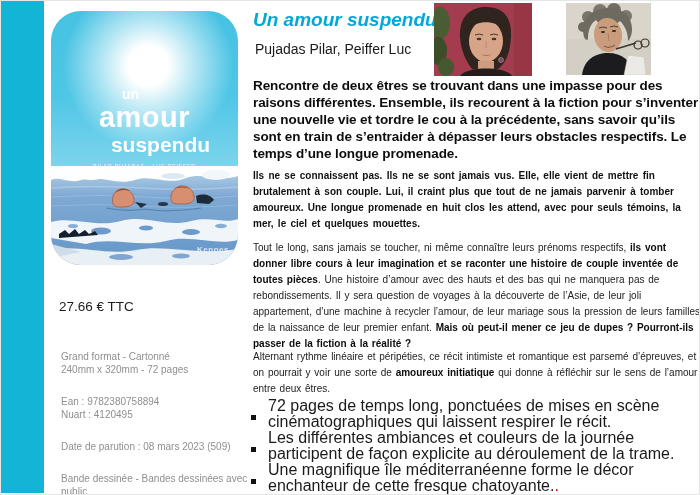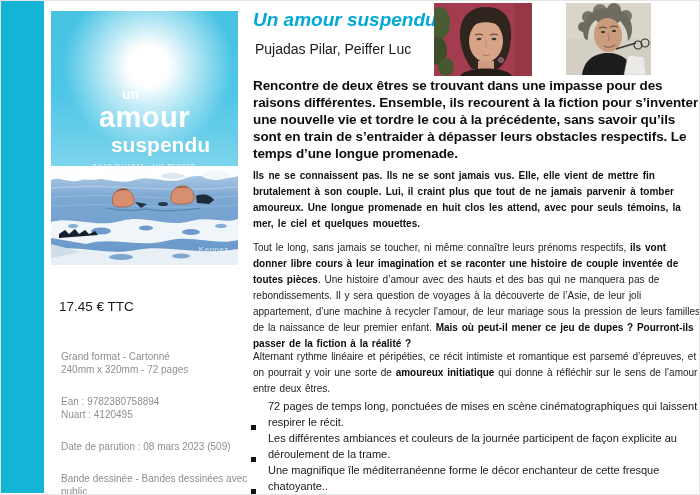--- a/index.html
+++ b/index.html
@@ -22,39 +22,40 @@
     width: 43px; height: 492px;
     background: var(--bar-cyan, #14b4d6);
   }
 
   
   .cover {
     position: absolute;
     left: 50px; top: 10px;
     width: 187px; height: 254px;
     overflow: hidden;
+    border-radius: 30px;
   }
   .cover-sky {
     position: absolute; inset: 0 0 99px 0;
     background:
       radial-gradient(circle at 52% 55px, #ffffff 0px, #ffffff 20px, rgba(255,255,255,0.65) 42px, rgba(255,255,255,0) 85px),
       linear-gradient(180deg, #46c2e3 0%, #4fc6e6 55%, #7dd4ec 100%);
   }
   .cover-title {
     position: absolute; top: 76px; left: 0; right: 0;
     text-align: center; color: #ffffff; line-height: 1;
   }
   .ct1 { font-size: 14px; font-weight: 600; transform: translateX(-14px); }
   .ct2 { font-size: 29px; font-weight: 700; letter-spacing: 0.5px; margin-top: 2px; }
   .ct3 { font-size: 21px; font-weight: 600; transform: translateX(16px); margin-top: 2px; }
   .ct-authors { font-size: 5px; letter-spacing: 1px; margin-top: 9px; color: rgba(255,255,255,0.9); }
   .cover-sea { position: absolute; left: 0; bottom: 0; width: 187px; height: 99px; display:block; }
   .cover-publisher {
     position: absolute; right: 9px; bottom: 11px;
-    font-size: 8px; color: rgba(255,255,255,0.75); letter-spacing: 0.5px;
+    font-size: 8px; color: rgba(255,255,255,0.75); letter-spacing: 0.5px; font-weight: bold;
   }
 
   
   .price {
     position: absolute; left: 58px; top: 298px;
     font-size: 13.5px; color: #1c1c1c;
   }
   .details {
     position: absolute; left: 60px; top: 330px;
     width: 196px;
@@ -96,22 +97,22 @@
     position: absolute; left: 252px; top: 348px; width: 450px;
     font-size: 10px; line-height: 16px; color: #222; word-spacing: 1px;
   }
   .p3 b, .p4 b { color: #0d0d0d; }
 
   .bullets {
     position: absolute; left: 248px; top: 397px; width: 450px;
     list-style: none;
   }
   .bullets li {
-    display: flex; align-items: flex-end;
-    font-size: 11px; line-height: 16px; color: #1a1a1a;
+    display: flex; align-items: center;
+    font-size: 16px; line-height: 16px; color: #1a1a1a;
   }
   .bullets .sq {
     flex: 0 0 auto;
     width: 5px; height: 5px; background: #111;
     margin: 6px 12px 0 2px;
   }
   .red-dot { color: var(--bullet-red, #c00000); }
 </style>
 </head>
 <body>
@@ -162,21 +163,21 @@
       <ellipse cx="170" cy="60" rx="6" ry="2.2" fill="#87aed6"></ellipse>
       <path d="M8,68 L14,64 L18,68 L24,63 L28,68 L34,64 L38,68 L44,65 L47,69 L8,72 Z" fill="#15202e"></path>
       <path d="M0,84 C25,78 55,90 85,84 C115,78 145,90 187,83 L187,99 L0,99 Z" fill="#e8eff5"></path>
       <ellipse cx="70" cy="91" rx="12" ry="3" fill="#7ea6d0"></ellipse>
       <ellipse cx="130" cy="90" rx="9" ry="2.5" fill="#7ea6d0"></ellipse>
       <path d="M0,78 L30,86 L0,92 Z" fill="#cfdde9"></path>
     </svg>
     <div class="cover-publisher">Kennes</div>
   </div>
 
-  <div class="price">17.45 € TTC</div>
+  <div class="price">27.66 € TTC</div>
   <div class="details">
     <div class="dblock">
       <div>Grand format - Cartonné</div>
       <div>240mm x 320mm - 72 pages</div>
     </div>
     <div class="dblock">
       <div>Ean : 9782380758894</div>
       <div>Nuart : 4120495</div>
     </div>
     <div class="dblock">Date de parution : 08 mars 2023 (509)</div>

